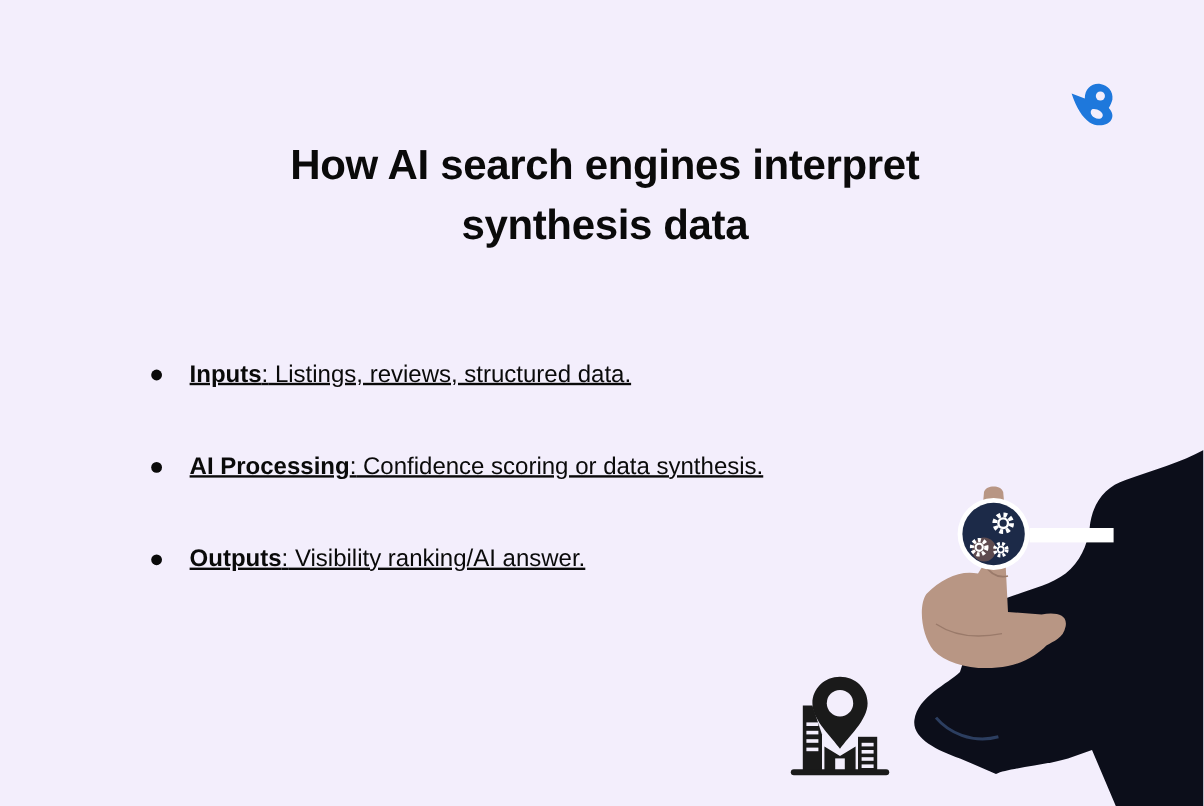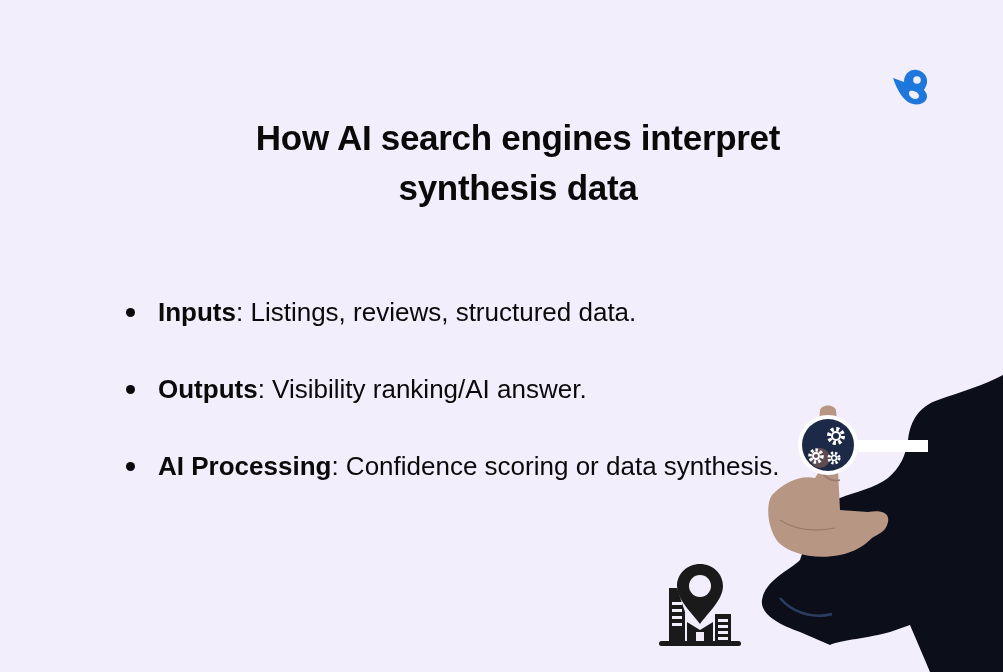--- a/index.html
+++ b/index.html
@@ -17,46 +17,47 @@
     }
     .logo {
       position: absolute;
       left: 890px;
       top: 68px;
       width: 42px;
       height: 38px;
     }
     .title {
       position: absolute;
-      left: 168px;
+      left: 154px;
       top: 113px;
       width: 700px;
       text-align: center;
       font-weight: 700;
       font-size: 35px;
       line-height: 50px;
       letter-spacing: -0.3px;
       margin: 0;
     }
     .bullets {
       position: absolute;
       left: 122px;
       top: 292px;
       margin: 0;
       padding: 0;
       list-style: none;
     }
     .bullet {
       position: relative;
       padding-left: 36px;
-      font-size: 26px;
+      font-size: 20px;
       line-height: 40px;
       height: 40px;
       margin-bottom: 37px;
       white-space: nowrap;
+      text-decoration: underline;
     }
     .bullet .dot {
       position: absolute;
       left: 4px;
       top: 16px;
       width: 9px;
       height: 9px;
       border-radius: 50%;
       background: #0a0a0a;
     }
@@ -94,25 +95,25 @@
   <span>synthesis data</span>
 </h1>
 
 <ul class="bullets">
   <li class="bullet">
     <span class="dot"></span>
     <span class="term">Inputs</span><span>:</span><span> Listings, reviews, structured data.</span>
   </li>
   <li class="bullet">
     <span class="dot"></span>
-    <span class="term">Outputs</span><span>:</span><span> Visibility ranking/AI answer.</span>
+    <span class="term">AI Processing</span><span>:</span><span> Confidence scoring or data synthesis.</span>
   </li>
   <li class="bullet">
     <span class="dot"></span>
-    <span class="term">AI Processing</span><span>:</span><span> Confidence scoring or data synthesis.</span>
+    <span class="term">Outputs</span><span>:</span><span> Visibility ranking/AI answer.</span>
   </li>
 </ul>
 
 <div class="illustration">
   <svg viewBox="0 0 243 302" width="243" height="302">
 
     <path d="M243 5 C225 15 200 22 178 30 C160 36 150 50 148 70 C146 85 140 98 128 108 C115 118 95 122 80 128 C60 135 50 150 48 165 L40 190 C30 200 5 210 2 230 C0 245 20 255 40 262 L70 275 C80 270 110 268 130 262 L150 255 L170 302 L243 302 Z" fill="#0C0E1A"></path>
 
     <path d="M20 228 C30 240 50 250 72 244" stroke="#2c3e60" stroke-width="2.5" fill="none"></path>
 

